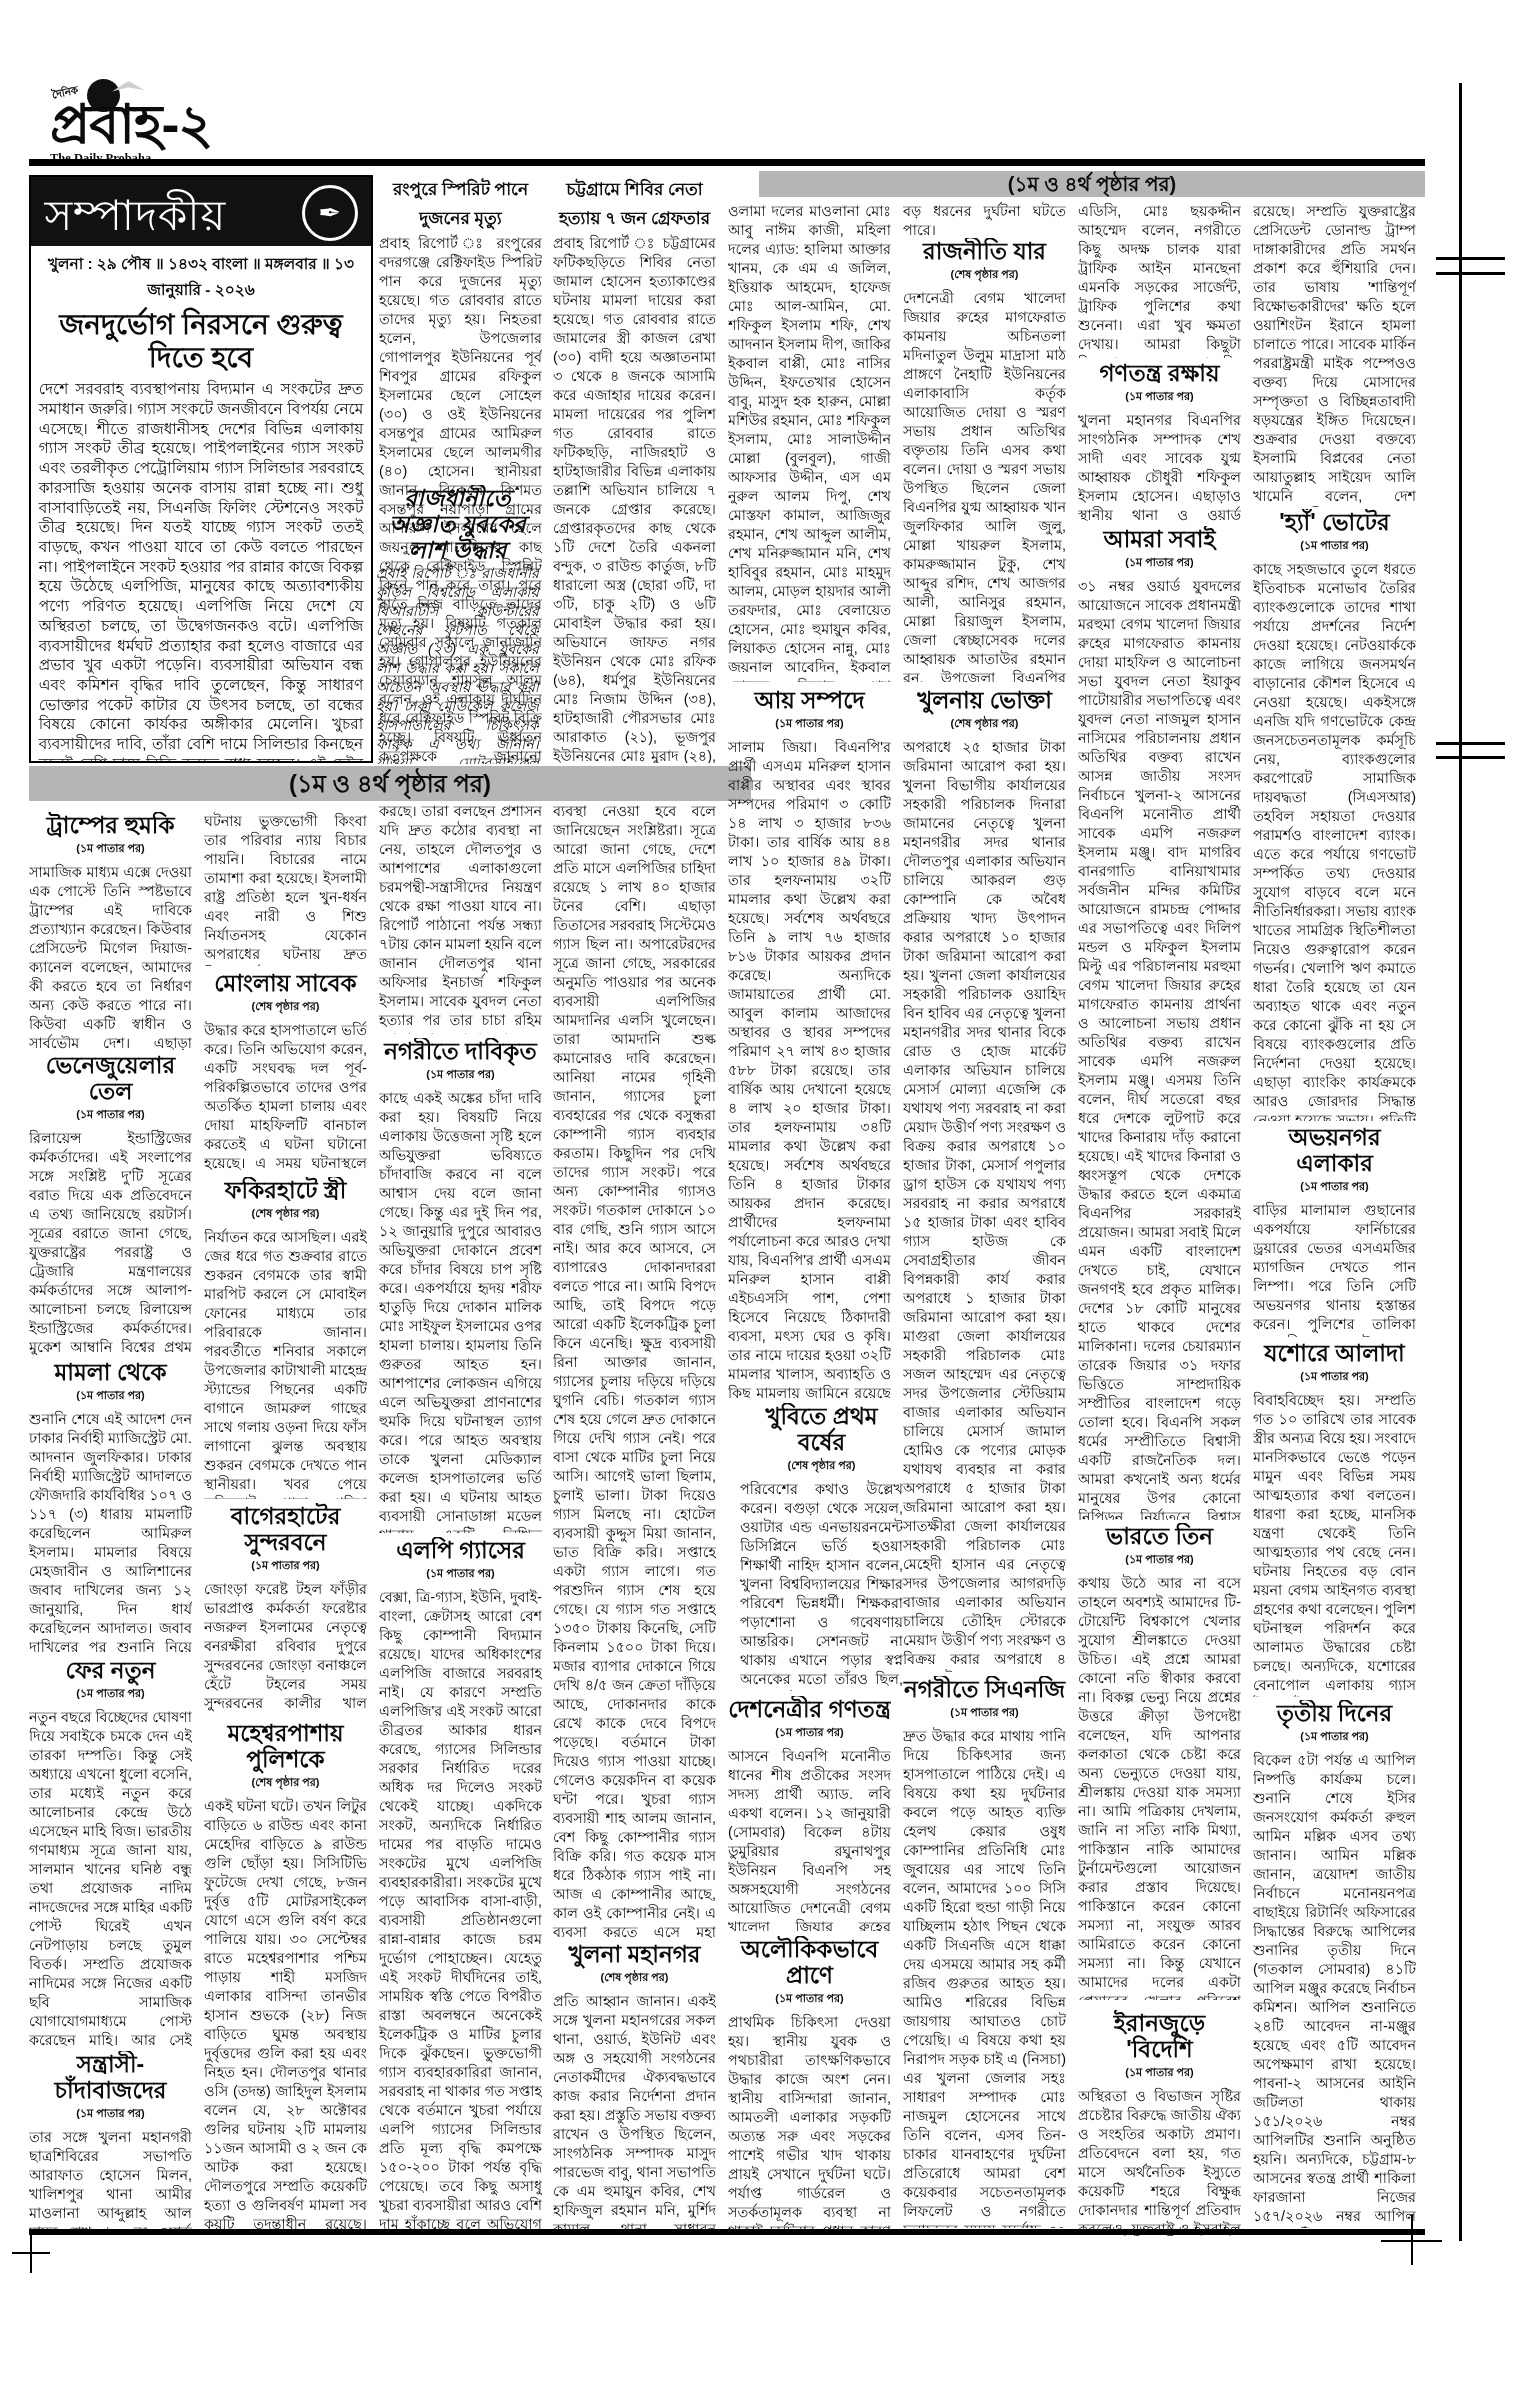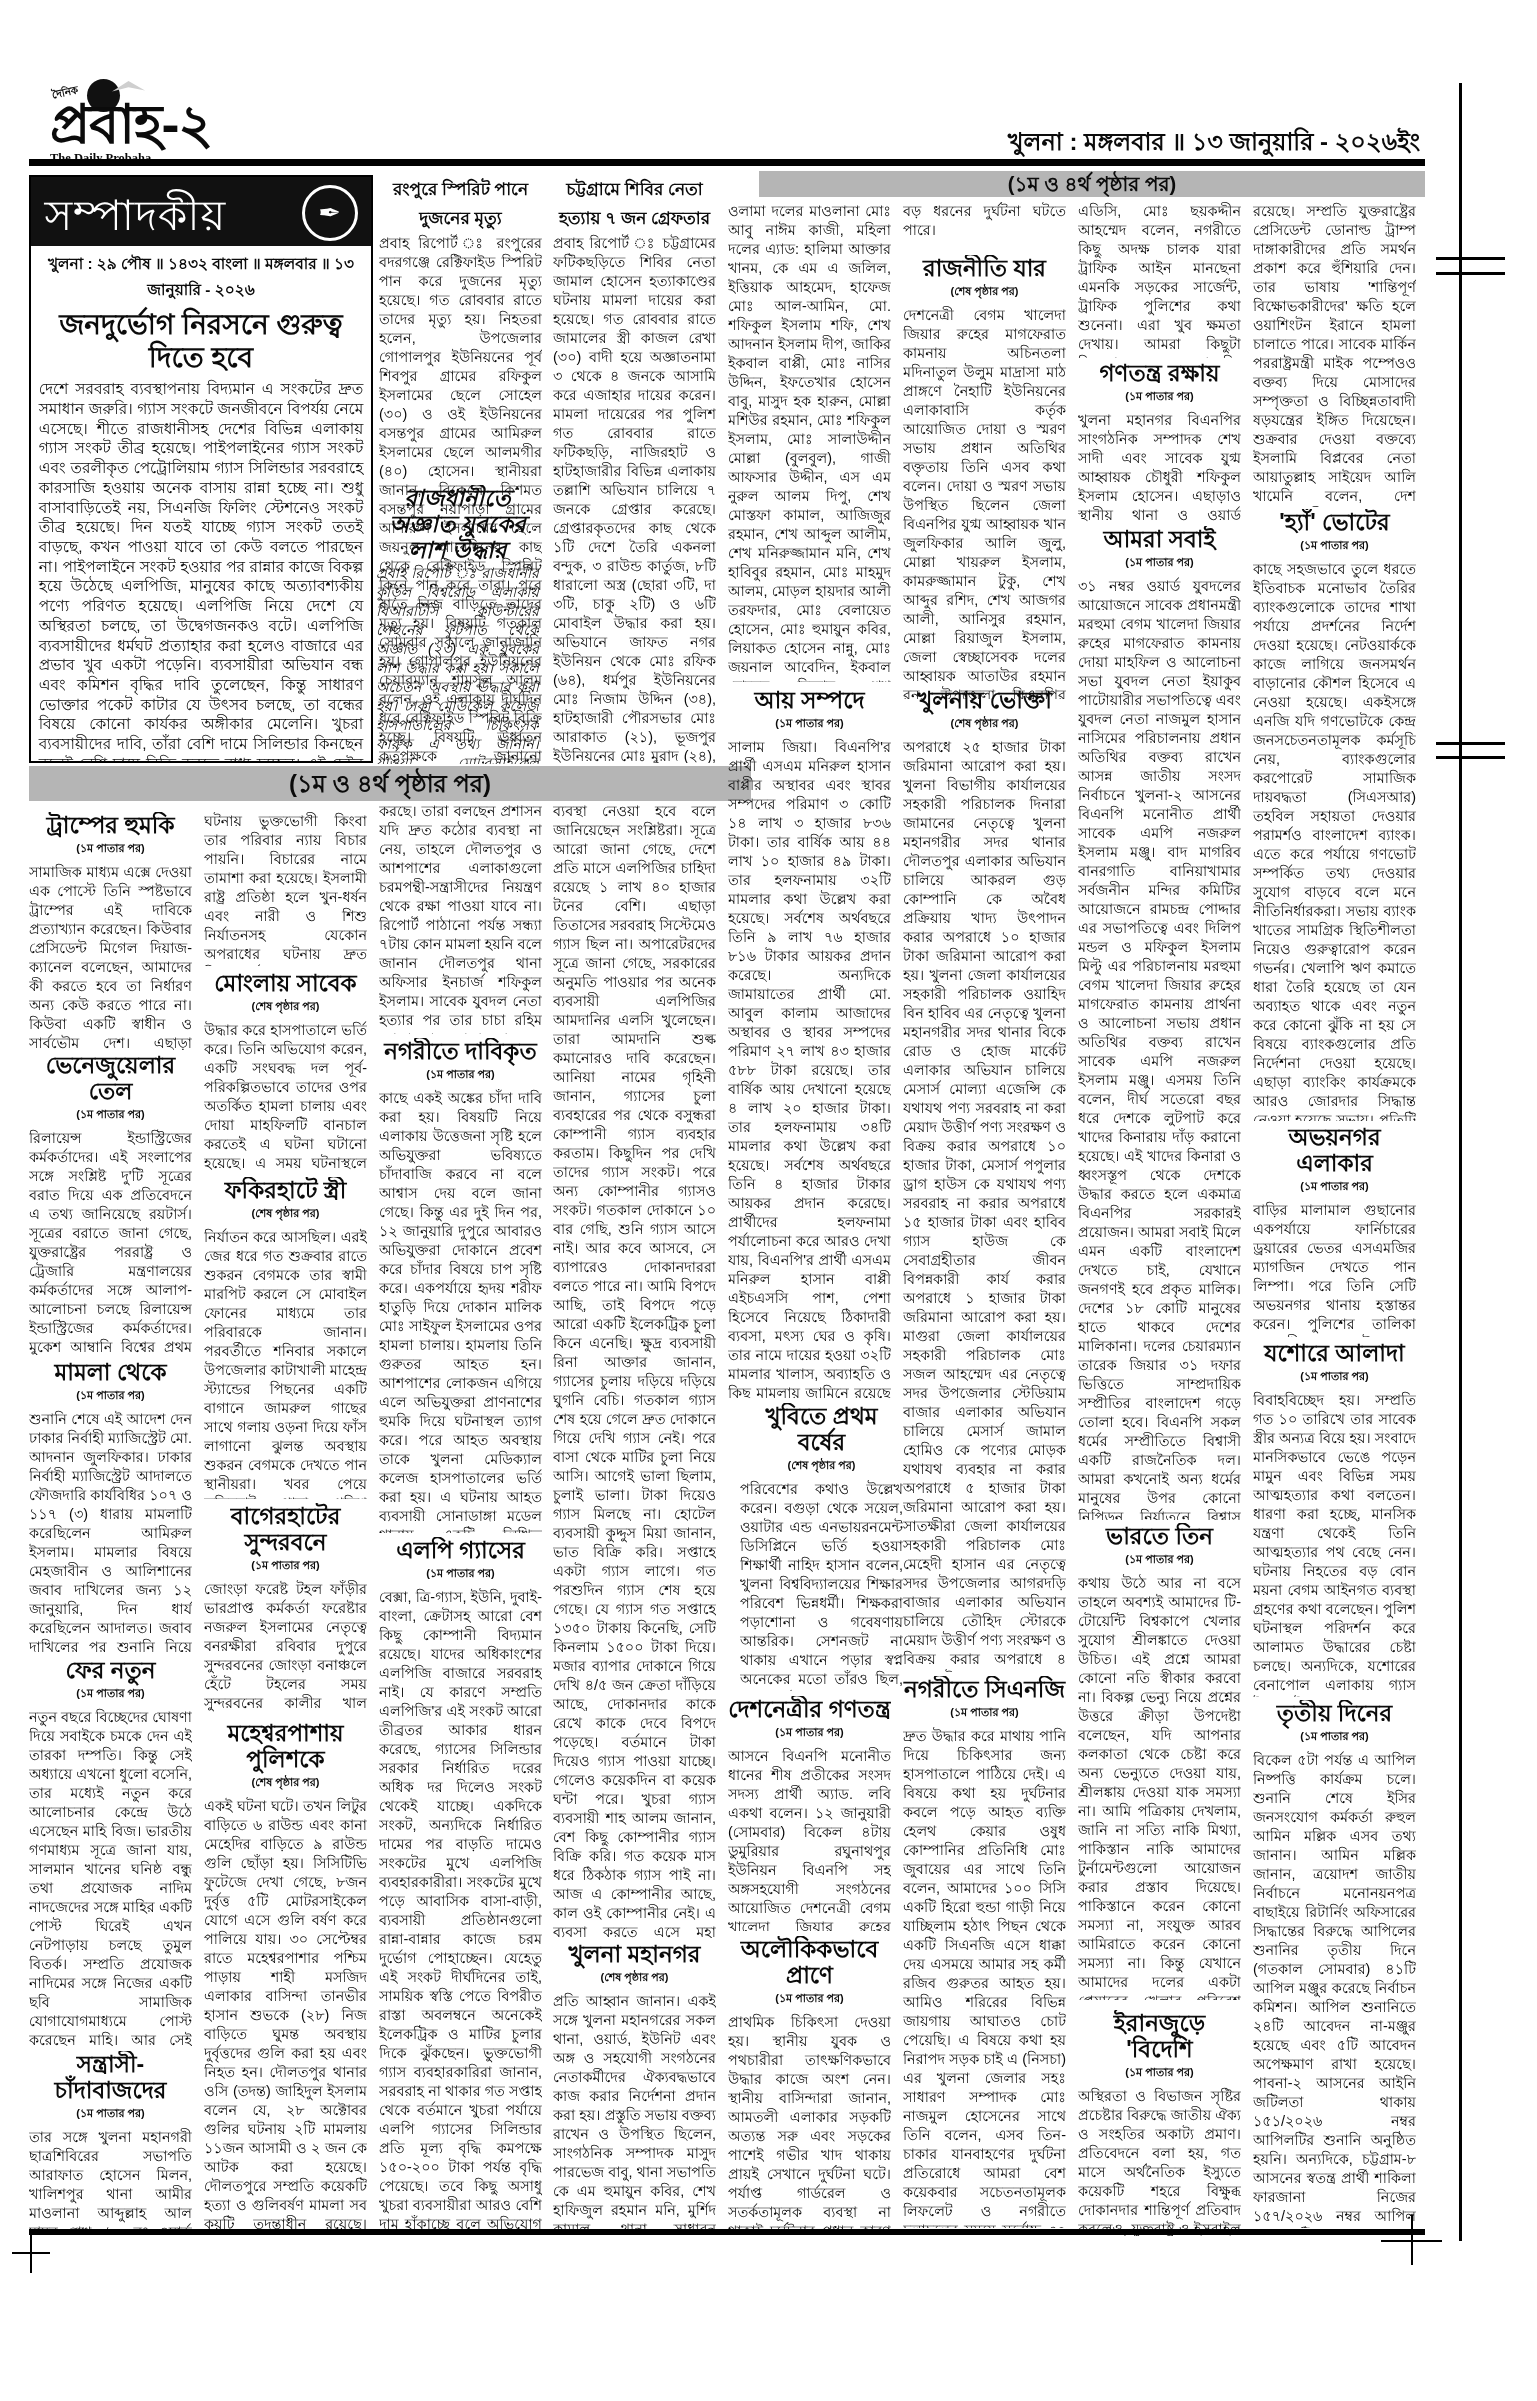--- a/index.html
+++ b/index.html
@@ -52,21 +52,20 @@
 
 <div id="page">
 
   <div id="masthead">
     <span id="logo-script">দৈনিক</span>
     <span id="logo-emblem"></span>
     <div id="logo-main">প্রবাহ-২</div>
     <div id="logo-sub">The Daily Probaha</div>
   </div>
 
-  <div id="page-dateline">খুলনা : মঙ্গলবার ॥ ১৩ জানুয়ারি - ২০২৬ইং</div>
 
   <div class="rule-top"></div>
 
   <div id="graybar-top" class="graybar">(১ম ও ৪র্থ পৃষ্ঠার পর)</div>
   <div id="graybar-mid" class="graybar">(১ম ও ৪র্থ পৃষ্ঠার পর)</div>
 
   <div id="editorial-box">
     <div id="editorial-band">
       <span id="editorial-title">সম্পাদকীয়</span>
       <span id="editorial-icon">✒</span>
@@ -177,21 +176,21 @@
         <div class="a-body">আসনে বিএনপি মনোনীত ধানের শীষ প্রতীকের সংসদ সদস্য প্রার্থী অ্যাড. লবি একথা বলেন। ১২ জানুয়ারী (সোমবার) বিকেল ৪টায় ডুমুরিয়ার রঘুনাথপুর ইউনিয়ন বিএনপি সহ অঙ্গসহযোগী সংগঠনের আয়োজিত দেশনেত্রী বেগম খালেদা জিয়ার রুহের মাগফিরাত কামনায় দোয়া মাহফিল অনুষ্ঠিত হয়। তিনি আরও বলেন, বাংলাদেশের গণতন্ত্র ও ভোটাধিকার পুনরুদ্ধারের আন্দোলনের অগ্রদূত, তিনবারের সাবেক প্রধানমন্ত্রী বেগম খালেদা জিয়ার আদর্শ ও রাজনৈতিক দর্শন ধারণ করেই গণতন্ত্র পুনরুদ্ধারের আন্দোলন এগিয়ে নিতে হবে, এ দোয়া মাহফিল সেই অঙ্গীকারেরই বহিঃপ্রকাশ। অন্যান্যর মধ্যে উপস্থিত ছিলেন জেলা যুবদলের আহ্বায়ক এবাদুল হক রুবায়েদ, জেলা বিএনপি সাবেক যুগ্ম আহ্বায়ক মোল্লা মোশারফ হোসেন মফিজ, গাজী তফসির আহমেদ, আব্দুল্লাহ আল কাফি সখা, খায়রুজ্জামান সঞ্জীব, শেখ সরোয়ার হোসেন, খান ইসমাইল হোসেন, আলমগীর হোসেন, খান আক্তার হোসেন, আব্দুর রব আকুঞ্জি, সাইদুজ্জামান বাবু, আইয়ুব আহমেদ, রহমত উল্লাহ আকুঞ্জি, বাচ্চু মোল্লা, আব্দুর রাজ্জাক প্রমুখ।</div>
       </div>
       <div class="article" style="left: 728px; top: 1936px; height: 293px;">
         <div class="a-headline">অলৌকিকভাবে প্রাণে</div>
         <div class="a-tagline">(১ম পাতার পর)</div>
         <div class="a-body">প্রাথমিক চিকিৎসা দেওয়া হয়। স্থানীয় যুবক ও পথচারীরা তাৎক্ষণিকভাবে উদ্ধার কাজে অংশ নেন। স্থানীয় বাসিন্দারা জানান, আমতলী এলাকার সড়কটি অত্যন্ত সরু এবং সড়কের পাশেই গভীর খাদ থাকায় প্রায়ই সেখানে দুর্ঘটনা ঘটে। পর্যাপ্ত গার্ডরেল ও সতর্কতামূলক ব্যবস্থা না থাকাই দুর্ঘটনার প্রধান কারণ বলে তারা মনে করেন। দ্রুত সড়ক সংস্কার, গার্ডরেল স্থাপন এবং যানবাহন নিয়ন্ত্রণ জোরদারের দাবি জানান এলাকাবাসী। খবর পেয়ে পুলিশ ও স্থানীয় প্রশাসনের সদস্যরা ঘটনাস্থলে পৌঁছে পরিস্থিতি নিয়ন্ত্রণে আনেন। পরে খাদে পড়ে থাকা বাসটি সরিয়ে নিয়ে সড়কে যান চলাচল স্বাভাবিক করা হয়। এলাকাবাসীর আশঙ্কা, দ্রুত কার্যকর ব্যবস্থা গ্রহণ না করলে ভবিষ্যতে এ সড়কে আরও</div>
       </div>
       <div class="article" style="left: 903px; top: 202px; height: 35px;">
         <div class="a-body">বড় ধরনের দুর্ঘটনা ঘটতে পারে।</div>
       </div>
-      <div class="article" style="left: 903px; top: 238px; height: 444px; margin-top: 17px;">
+      <div class="article" style="left: 903px; top: 238px; height: 444px;">
         <div class="a-headline">রাজনীতি যার</div>
         <div class="a-tagline">(শেষ পৃষ্ঠার পর)</div>
         <div class="a-body">দেশনেত্রী বেগম খালেদা জিয়ার রুহের মাগফেরাত কামনায় অচিনতলা মদিনাতুল উলুম মাদ্রাসা মাঠ প্রাঙ্গণে নৈহাটি ইউনিয়নের এলাকাবাসি কর্তৃক আয়োজিত দোয়া ও স্মরণ সভায় প্রধান অতিথির বক্তৃতায় তিনি এসব কথা বলেন। দোয়া ও স্মরণ সভায় উপস্থিত ছিলেন জেলা বিএনপির যুগ্ম আহ্বায়ক খান জুলফিকার আলি জুলু, মোল্লা খায়রুল ইসলাম, কামরুজ্জামান টুকু, শেখ আব্দুর রশিদ, শেখ আজগর আলী, আনিসুর রহমান, মোল্লা রিয়াজুল ইসলাম, জেলা স্বেচ্ছাসেবক দলের আহ্বায়ক আতাউর রহমান রনু, উপজেলা বিএনপির আহ্বায়ক মোল্লা সাইফুর রহমান, সদস্য সচিব জাবেদ হোসেন মল্লিক, খুলনা জেলা বিএনপির সদস্য মোল্লা রিয়াজুল ইসলাম, শফিকুল ইসলাম বাচ্চু, উপজেলা বিএনপির সিনিয়র যুগ্ম-আহ্বায়ক বিকাশ মিত্র, রয়েল আজম, রবিউল ইসলাম রবি, রূপসা বাস মালিক সমিতির সাধারণ সম্পাদক আলহাজ্ব মহিউদ্দিন শেখ, স্বেচ্ছাসেবক দলের নেতা আসাদুল ইসলাম বিপ্লব, সোহাগ, সাইফুল, হাবিবুর রহমান বেলাল, রেজাউল ইসলাম রেজা, বিএনপি নেতা মহিউদ্দিন মিন্টু দিদারুল ইসলাম, ফিরোজ মীর, নয়ন মোড়ল, শাহানাজ বেগম, মনিরা সুলতানা, রোকসানা বেগম, যুবদল নেতা মোঃ মুক্তালিব, অজিজুর রহমান, মাইনুল হাসান, মিজানুর রহমান মিজান, সাহাজামান খিপ্ত, এসে এমন মেহেদী, ছাত্রদলের নেতা জান্নাতুল নাইম, রাকিবুজ্জামান রাকিন, শাহরিয়ার হোসেন রাতুল প্রমুখ।</div>
       </div>
       <div class="article" style="left: 903px; top: 687px; height: 985px;">
         <div class="a-headline">খুলনায় ভোক্তা</div>
         <div class="a-tagline">(শেষ পৃষ্ঠার পর)</div>
         <div class="a-body">অপরাধে ২৫ হাজার টাকা জরিমানা আরোপ করা হয়। খুলনা বিভাগীয় কার্যালয়ের সহকারী পরিচালক দিনারা জামানের নেতৃত্বে খুলনা মহানগরীর সদর থানার দৌলতপুর এলাকার অভিযান চালিয়ে আকরল গুড় কোম্পানি কে অবৈধ প্রক্রিয়ায় খাদ্য উৎপাদন করার অপরাধে ১০ হাজার টাকা জরিমানা আরোপ করা হয়। খুলনা জেলা কার্যালয়ের সহকারী পরিচালক ওয়াহিদ বিন হাবিব এর নেতৃত্বে খুলনা মহানগরীর সদর থানার বিকে রোড ও হোজ মার্কেট এলাকার অভিযান চালিয়ে মেসার্স মোল্যা এজেন্সি কে যথাযথ পণ্য সরবরাহ না করা মেয়াদ উত্তীর্ণ পণ্য সংরক্ষণ ও বিক্রয় করার অপরাধে ১০ হাজার টাকা, মেসার্স পপুলার ড্রাগ হাউস কে যথাযথ পণ্য সরবরাহ না করার অপরাধে ১৫ হাজার টাকা এবং হাবিব গ্যাস হাউজ কে সেবাগ্রহীতার জীবন বিপন্নকারী কার্য করার অপরাধে ১ হাজার টাকা জরিমানা আরোপ করা হয়। মাগুরা জেলা কার্যালয়ের সহকারী পরিচালক মোঃ সজল আহম্মেদ এর নেতৃত্বে সদর উপজেলার স্টেডিয়াম বাজার এলাকার অভিযান চালিয়ে মেসার্স জামাল হোমিও কে পণ্যের মোড়ক যথাযথ ব্যবহার না করার অপরাধে ৫ হাজার টাকা জরিমানা আরোপ করা হয়। সাতক্ষীরা জেলা কার্যালয়ের সহকারী পরিচালক মোঃ মেহেদী হাসান এর নেতৃত্বে সদর উপজেলার আগরদড়ি বাজার এলাকার অভিযান চালিয়ে তৌহিদ স্টোরকে মেয়াদ উত্তীর্ণ পণ্য সংরক্ষণ ও বিক্রয় করার অপরাধে ৪ হাজার টাকা এবং আনোয়ারা এজেন্সি কে পণ্যের মোড়ক যথাযথ ব্যবহার না করার অপরাধে ২ হাজার টাকা জরিমানা আরোপ করা হয়। বাগেরহাট জেলা কার্যালয়ের সহকারী পরিচালক শরিফা সুলতানা এর নেতৃত্বে মোড়েলগঞ্জ উপজেলার পোলেরহাট বাজার এলাকায় অভিযান চালিয়ে অবৈধ পণ্য বিক্রয় করার অপরাধে সবুজ স্টোরকে ১ হাজার টাকা এবং জম জম হোটেল কে ৫ হাজার টাকা জরিমানা আরোপ করা হয়। কুষ্টিয়া জেলা কার্যালয়ের সহকারী পরিচালক মোঃ মাসুম আলী এর নেতৃত্বে সদর উপজেলার জগতি বাজার এলাকার অভিযান চালিয়ে পণ্যের মোড়ক যথাযথ ব্যবহার না করা ও অবৈধ প্রক্রিয়ায় পণ্য উৎপাদন করার অপরাধে সুমনা বেকারি কে ১১ হাজার টাকা এবং আসমান বেকারি কে ৭ হাজার টাকা জরিমানা আরোপ করা হয়। যশোর জেলা কার্যালয়ের সহকারী পরিচালক জনাব মোঃ সেলিমুজ্জামানের নেতৃত্বে সদর উপজেলার শংকরপুর বাজার এলাকায় অভিযান চালিয়ে কাজল বেকারি কে যথাযথ পণ্য সরবরাহ না করার অপরাধে ১০ হাজার টাকা জরিমানা আরোপ করা হয়। মেহেরপুর জেলা কার্যালয়ের সহকারী পরিচালক মোহাম্মদ মামুনুল হাসান এর নেতৃত্বে সদর উপজেলার সব্জি বাজার এলাকায় অভিযান চালিয়ে মেহেরপুর ডেন্টাল কেয়ার কে মিথ্যা বিজ্ঞাপন দ্বারা ক্রেতা সাধারণ কে প্রতারিত করার অপরাধে ১০ হাজার টাকা জরিমানা আরোপ করা হয়। নড়াইল জেলা কার্যালয়ের সহকারী পরিচালক শামীম হাসান এর নেতৃত্বে সদর উপজেলার বর্ণি বাজার এলাকায় অভিযান চালিয়ে মেসার্স এনাম এন্টারপ্রাইজ কে</div>
       </div>
       <div class="article" style="left: 903px; top: 1676px; height: 552px;">

